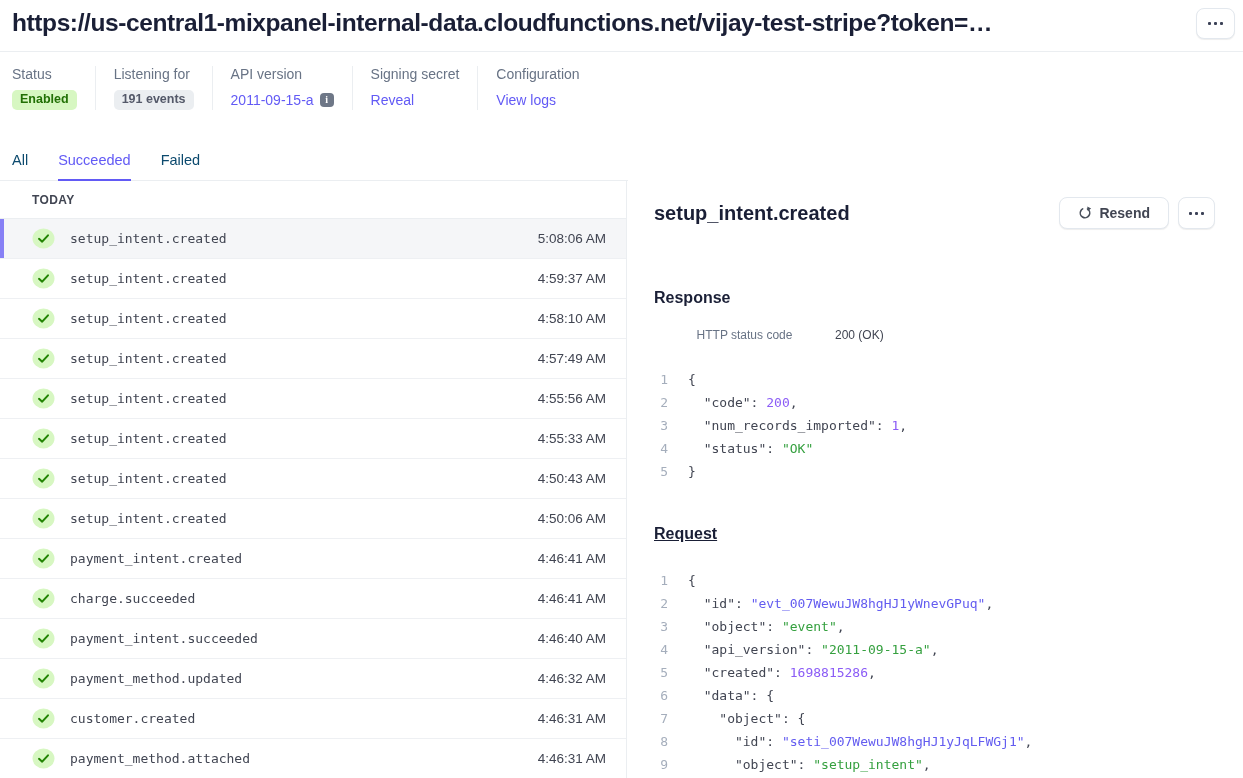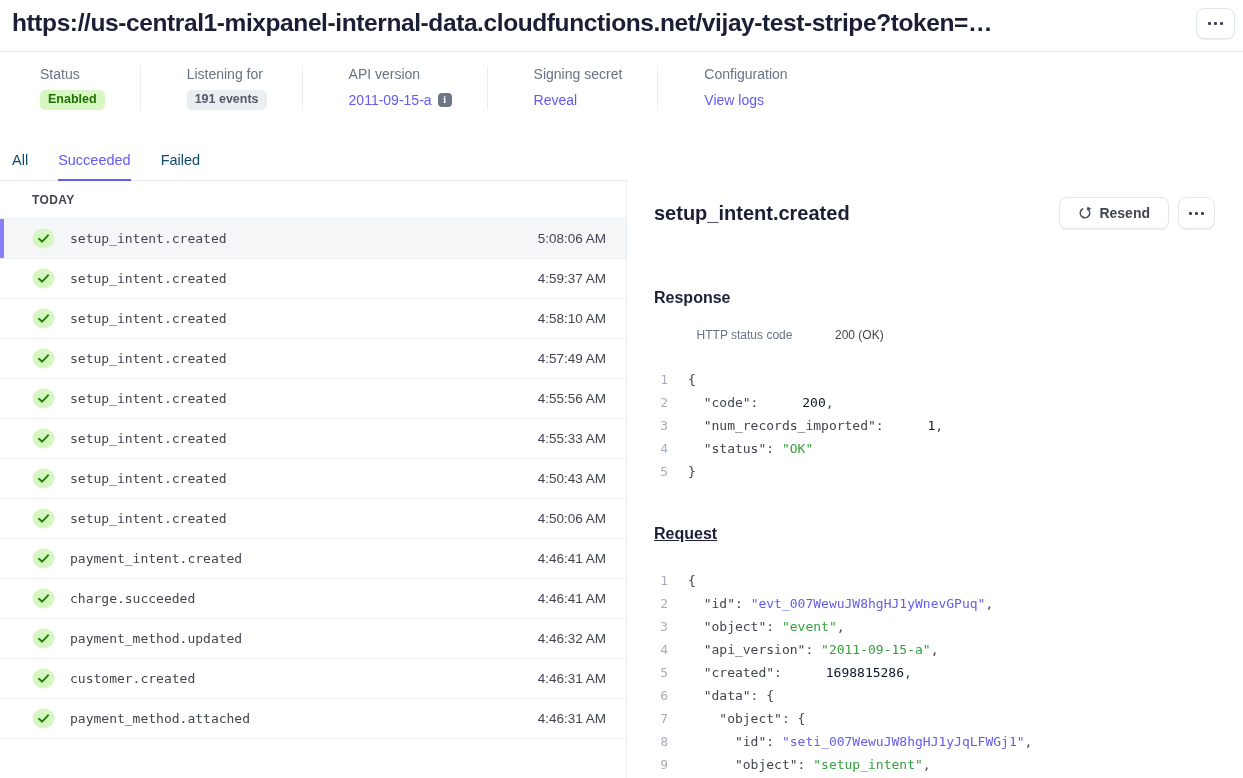--- a/index.html
+++ b/index.html
@@ -26,21 +26,21 @@
     background: #fff; border: 1px solid #e3e8ee; border-radius: 8px;
     box-shadow: 0 1px 1px rgba(0,0,0,0.07); cursor: pointer;
     display: flex; align-items: center; justify-content: center;
   }
   .header-overflow { position: absolute; top: 8px; right: 8px; width: 39px; height: 31px; }
   .dots { display: flex; gap: 3px; }
   .dots i { width: 3px; height: 3px; background: #3c4257; border-radius: 1px; display: block; }
 
   
   .meta-row { position: absolute; top: 66px; left: 12px; display: flex; }
-  .meta-item { padding-right: 35px; margin-right: 18px; border-right: 1px solid #ebeef1; margin-left: 28px; }
+  .meta-item { padding-right: 18px; margin-right: 18px; border-right: 1px solid #ebeef1; }
   .meta-item:last-child { border-right: none; text-align: right; }
   .meta-label { font-size: 14px; color: #687385; margin-bottom: 8px; }
   .meta-value { font-size: 14px; display: flex; align-items: center; min-height: 20px; }
   .badge {
     display: inline-block; font-size: 12.5px; font-weight: 600;
     padding: 2px 8px 3px; border-radius: 5px; line-height: 1.2;
   }
   .badge-green { background: #d7f7c2; color: #217005; }
   .badge-gray  { background: #ebeef1; color: #545969; }
   .link { color: #625af5; cursor: pointer; font-weight: 500; text-decoration: none; }
@@ -109,21 +109,21 @@
   .status-value { color: #414552; }
   .code-block { margin-top: 26px; }
   .request-heading { margin-top: 42px; text-decoration: underline; }
   .code-line {
     display: flex; height: 23px; line-height: 23px;
     font-family: "DejaVu Sans Mono", monospace; font-size: 13px;
   }
   .ln { width: 14px; text-align: right; color: #a5aebc; flex: none; margin-right: 20px; }
   .code-text { white-space: pre; color: #414552; }
   .tok-plain { color: #414552; }
-  .tok-number { color: #0f172a; margin-left: 36px; }
+  .tok-number { color: #8b5cf6; }
   .tok-string { color: #35a03f; }
   .tok-id { color: #635cf0; }
 </style>
 </head>
 <body>
 
 <div class="app">
 
   <div class="app-header">
     <h1>https://us-central1-mixpanel-internal-data.cloudfunctions.net/vijay-test-stripe?token=…</h1>
@@ -253,20 +253,28 @@
     <span class="event-name">payment_intent.created</span>
     <span class="event-time">4:46:41 AM</span>
   </div>
         <div class="event-row">
     <svg width="23" height="21" viewBox="0 0 23 21">
       <ellipse cx="11.5" cy="10.5" rx="11" ry="10" fill="#d7f7c2"></ellipse>
       <path d="M7 10.8 L10.2 13.7 L16 7.3" stroke="#228403" stroke-width="2" fill="none" stroke-linecap="round" stroke-linejoin="round"></path>
     </svg>
     <span class="event-name">charge.succeeded</span>
     <span class="event-time">4:46:41 AM</span>
+  </div>
+        <div class="event-row">
+    <svg width="23" height="21" viewBox="0 0 23 21">
+      <ellipse cx="11.5" cy="10.5" rx="11" ry="10" fill="#d7f7c2"></ellipse>
+      <path d="M7 10.8 L10.2 13.7 L16 7.3" stroke="#228403" stroke-width="2" fill="none" stroke-linecap="round" stroke-linejoin="round"></path>
+    </svg>
+    <span class="event-name">payment_intent.succeeded</span>
+    <span class="event-time">4:46:40 AM</span>
   </div>
         <div class="event-row">
     <svg width="23" height="21" viewBox="0 0 23 21">
       <ellipse cx="11.5" cy="10.5" rx="11" ry="10" fill="#d7f7c2"></ellipse>
       <path d="M7 10.8 L10.2 13.7 L16 7.3" stroke="#228403" stroke-width="2" fill="none" stroke-linecap="round" stroke-linejoin="round"></path>
     </svg>
     <span class="event-name">payment_method.updated</span>
     <span class="event-time">4:46:32 AM</span>
   </div>
         <div class="event-row">

